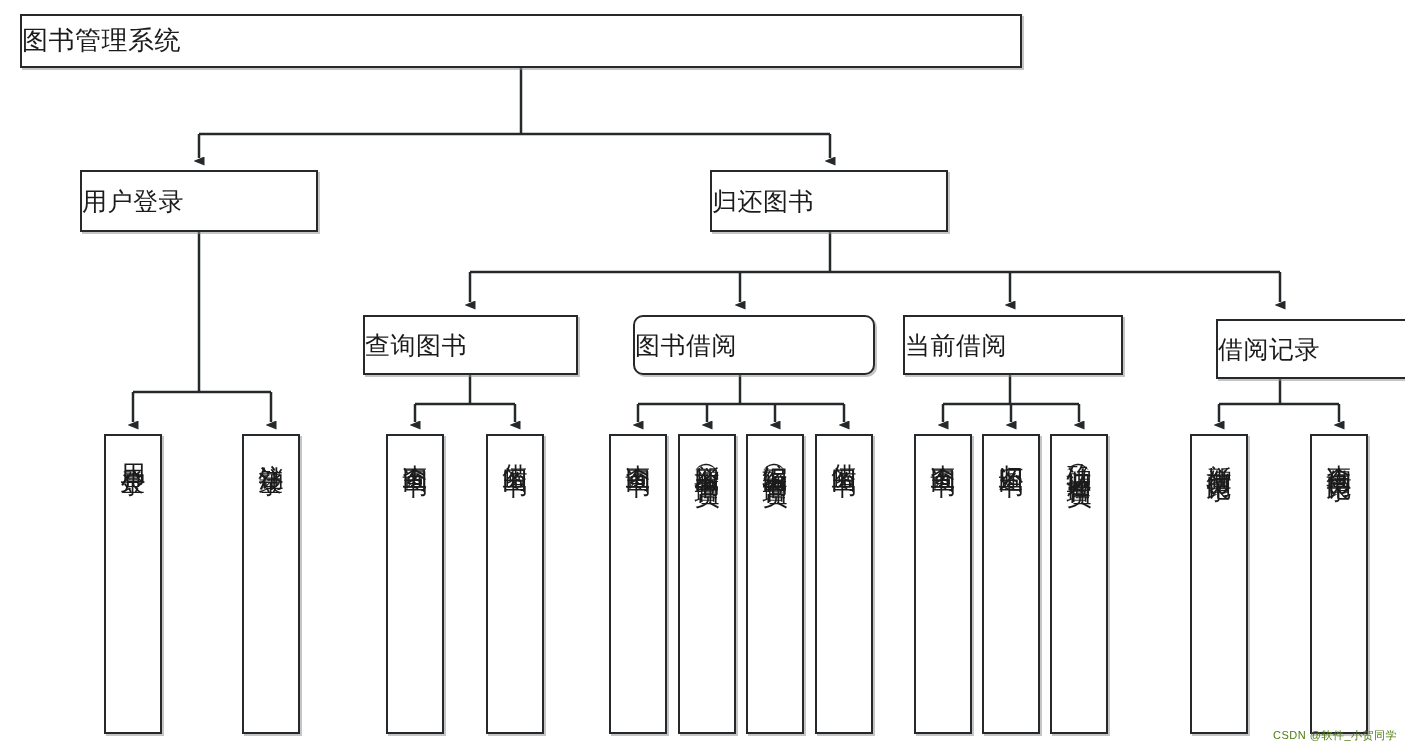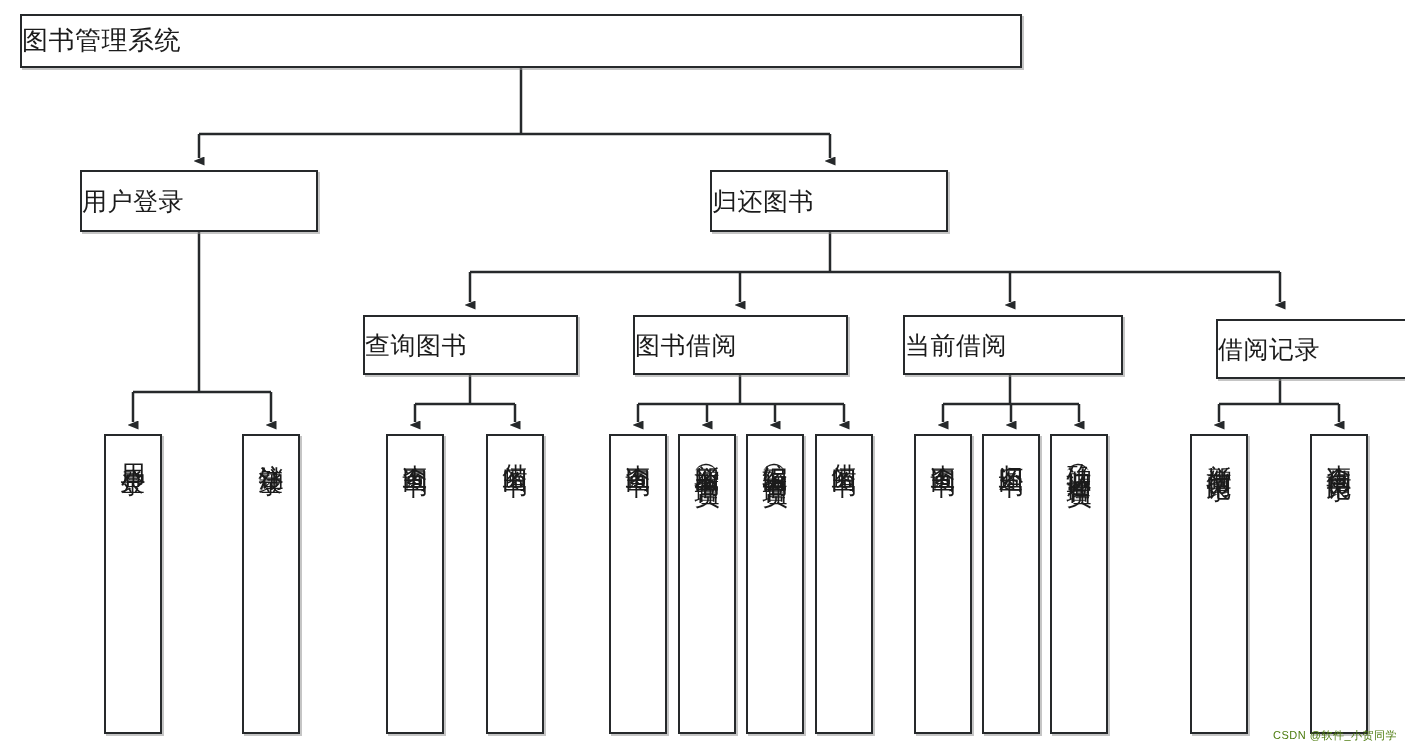--- a/index.html
+++ b/index.html
@@ -133,21 +133,21 @@
   <div class="node lvl2" style="left: 80px; top: 170px; width: 238px; height: 62px;">
     <span class="label">用户登录</span>
   </div>
   <div class="node lvl2" style="left: 710px; top: 170px; width: 238px; height: 62px;">
     <span class="label">归还图书</span>
   </div>
 
   <div class="node lvl3" style="left: 363px; top: 315px; width: 215px; height: 60px;">
     <span class="label">查询图书</span>
   </div>
-  <div class="node lvl3" style="left: 633px; top: 315px; width: 215px; height: 60px;">
+  <div class="node lvl3" style="left: 633px; top: 315px; width: 242px; height: 60px; border-radius: 10px;">
     <span class="label">图书借阅</span>
   </div>
   <div class="node lvl3" style="left: 903px; top: 315px; width: 220px; height: 60px;">
     <span class="label">当前借阅</span>
   </div>
   <div class="node lvl3" style="left: 1172px; top: 319px; width: 215px; height: 60px; margin-left: 44px;">
     <span class="label">借阅记录</span>
   </div>
 
   <div class="node leaf" style="left: 104px; top: 434px; width: 58px; height: 300px;">

